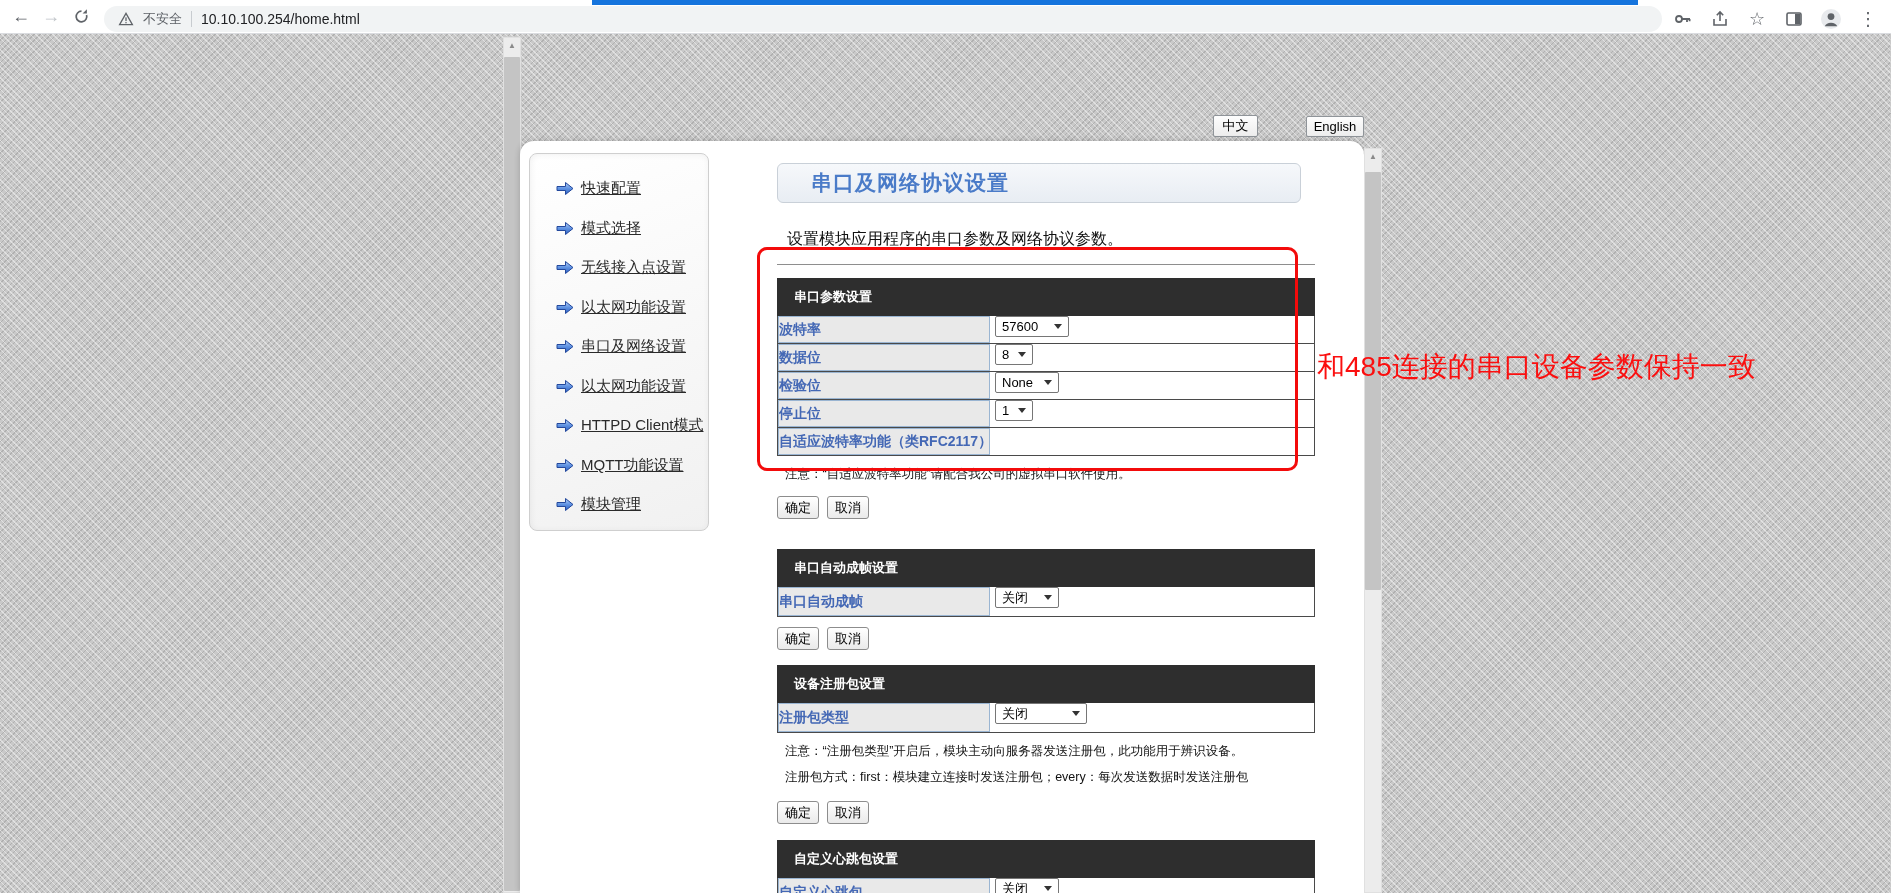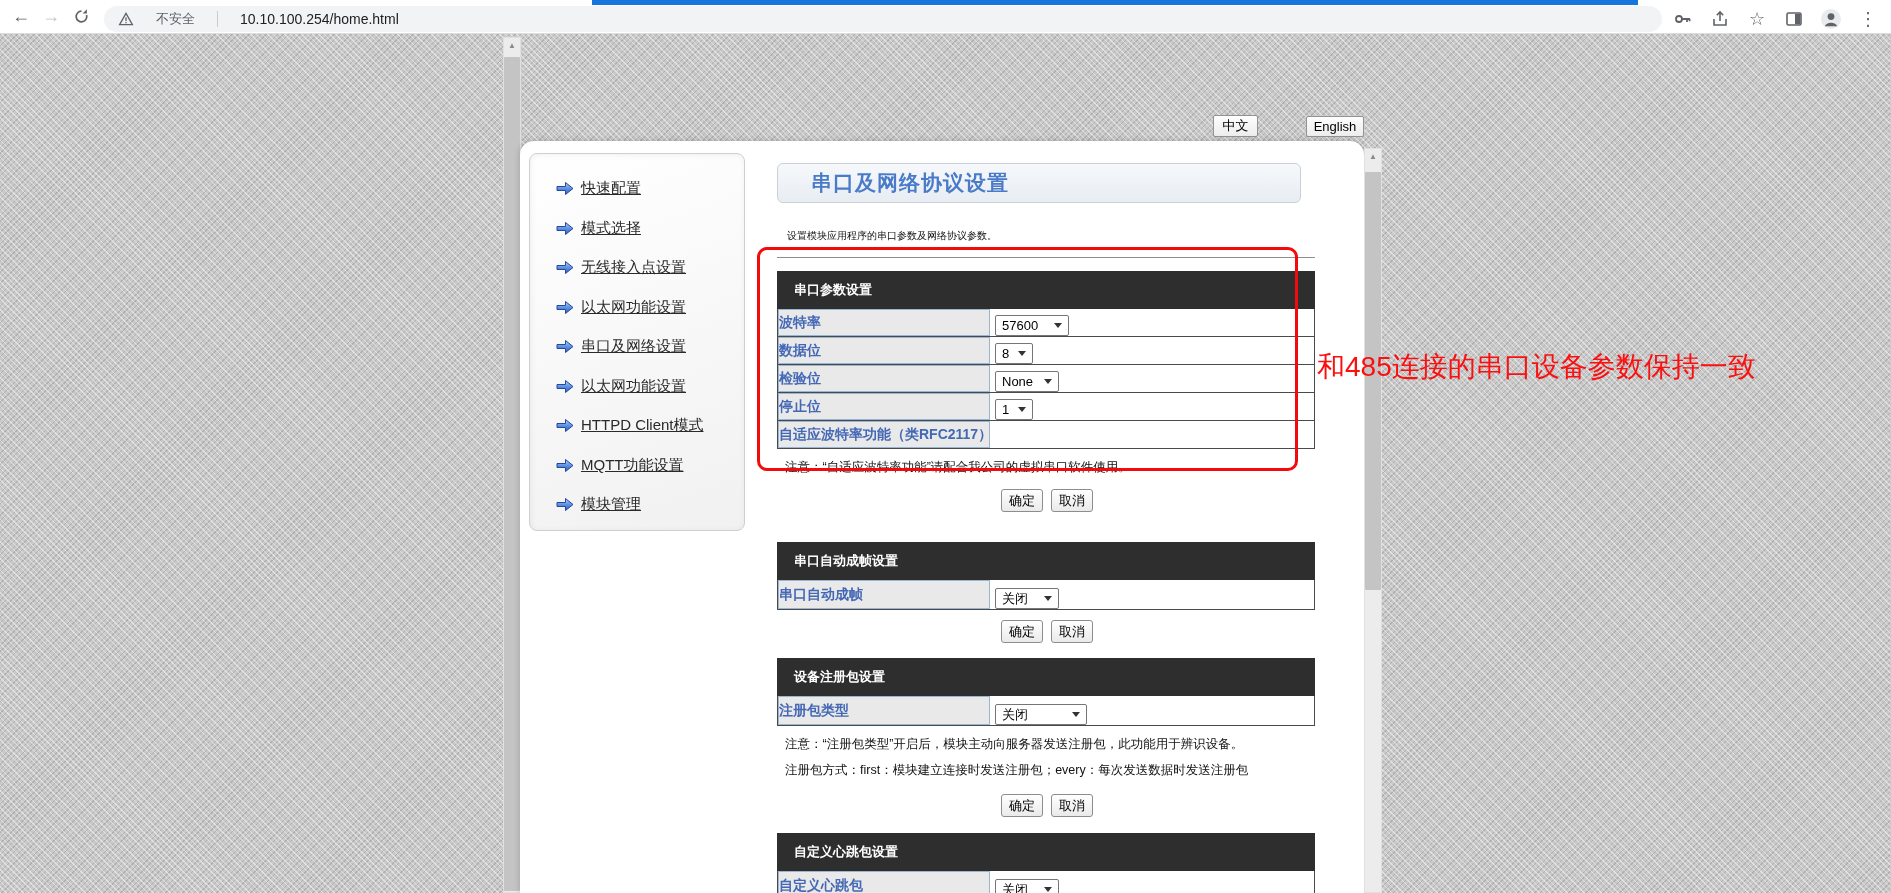--- a/index.html
+++ b/index.html
@@ -7,21 +7,21 @@
           font-family:"Liberation Sans","DejaVu Sans",sans-serif;-webkit-font-smoothing:antialiased;}
 
   
   .chrome{position:absolute;top:0;left:0;width:1891px;height:34px;background:#fff;
           border-bottom:1px solid #dadce0;display:flex;align-items:center;padding:0 6px;box-sizing:border-box;}
   .blue-strip{position:absolute;top:0;left:592px;width:1046px;height:5px;background:#1574dd;}
   .navbtn{width:30px;height:30px;display:flex;align-items:center;justify-content:center;
           font-size:18px;color:#5f6368;border-radius:50%;flex:none;cursor:pointer;}
   .navbtn.fwd{color:#c1c5c9;}
   .omnibox{flex:1;height:26px;background:#f1f3f4;border-radius:13px;margin:4px 10px 0 8px;
-           display:flex;align-items:center;padding:0 14px;gap:22px;min-width:0;cursor:text;}
+           display:flex;align-items:center;padding:0 14px;gap:9px;min-width:0;cursor:text;}
   .sec-label{font-size:13px;color:#5f6368;white-space:nowrap;}
   .omni-sep{width:1px;height:16px;background:#c8ccd0;}
   .url-text{font-size:14px;color:#202124;white-space:nowrap;}
   .right-icons{display:flex;align-items:center;gap:15px;padding:4px 6px 0 0;}
   .ricon{display:flex;align-items:center;justify-content:center;width:22px;height:22px;cursor:pointer;
          color:#5f6368;font-size:18px;}
 
   
   .viewport{position:absolute;top:34px;left:0;width:1891px;height:859px;
     background-color:#c9c9c9;
@@ -41,54 +41,54 @@
   .winbtn{position:absolute;background:linear-gradient(#fdfdfd,#ededed);border:1px solid #8f9499;
           border-radius:2px;font-size:13px;color:#000;display:flex;align-items:center;justify-content:center;
           box-sizing:border-box;cursor:pointer;font-family:inherit;}
   .lang-zh{left:1213px;top:81px;width:45px;height:22px;}
   .lang-en{left:1306px;top:82px;width:58px;height:21px;}
 
   
   .panel{position:absolute;left:520px;top:107px;width:844px;height:752px;background:#fff;
          border-radius:14px 14px 0 0;box-shadow:0 0 6px rgba(0,0,0,.20);overflow:hidden;}
 
-  .sidebar-box{position:absolute;left:9px;top:12px;width:216px;height:378px;box-sizing:border-box;
+  .sidebar-box{position:absolute;left:9px;top:12px;width:180px;height:378px;box-sizing:border-box;
                background:linear-gradient(160deg,#ffffff,#f1f1f1);border:1px solid #cfcfcf;border-radius:8px;
                box-shadow:inset 1px 1px 6px rgba(0,0,0,.06);padding:15px 0 0 26px;
                display:flex;flex-direction:column;}
   .side-item{height:39.5px;display:flex;align-items:center;gap:7px;cursor:pointer;}
   .side-item .lbl{font-size:15px;color:#2a2a2a;text-decoration:underline;white-space:nowrap;}
 
   .main-col{position:absolute;left:257px;top:0;width:540px;}
   .title-box{margin-top:22px;width:524px;height:40px;box-sizing:border-box;
              background:linear-gradient(#f6f8fb,#e8edf3);border:1px solid #c9d0d8;border-radius:6px;
              display:flex;align-items:center;padding-left:33px;}
   .title-text{font-size:21px;font-weight:bold;color:#4a7bc8;letter-spacing:1px;}
-  .desc{margin:26px 0 0 10px;font-size:10px;color:#111;}
+  .desc{margin:26px 0 0 10px;font-size:16px;color:#111;}
   .hrule{margin-top:14px;width:538px;border-top:1px solid #8e8e8e;height:0;}
 
   .tbl{width:538px;margin-top:13px;}
   .tbl-header{height:38px;background:#2e2e2e;color:#fff;font-size:13px;font-weight:bold;
               display:flex;align-items:center;padding-left:17px;box-sizing:border-box;}
   .tbl-row{display:flex;height:28px;border:1px solid #4a4a4a;border-top:none;box-sizing:border-box;background:#fff;}
   .tbl.tall .tbl-row{height:30px;}
   .cell-label{width:212px;flex:none;background:#e9e9e9;border:1px solid #9ab5d2;box-sizing:border-box;
               display:flex;align-items:center;padding-left:0;font-size:14px;font-weight:bold;color:#4468b5;
               white-space:nowrap;overflow:hidden;}
-  .cell-value{flex:1;display:flex;align-items:flex-end;padding-left:5px;}
+  .cell-value{flex:1;display:flex;align-items:flex-start;padding-left:5px;}
   .sel{height:21px;border:1px solid #767676;border-radius:2px;background:#fff;box-sizing:border-box;
        display:flex;align-items:center;justify-content:space-between;padding:0 6px;font-size:13px;color:#000;
        gap:8px;cursor:default;}
   .chev{width:0;height:0;border-left:4px solid transparent;border-right:4px solid transparent;
         border-top:5px solid #333;flex:none;}
   .w36{width:38px}.w62{width:64px}.w74{width:74px}.w90{width:92px}
 
   .note{margin:10px 0 0 8px;font-size:12.5px;color:#111;white-space:nowrap;}
   .note.m2{margin-top:9px;}
-  .btnrow{display:flex;justify-content:center;gap:8px;}
+  .btnrow{display:flex;gap:8px;}
   .mt13{margin-top:13px}.mt10{margin-top:10px}.mt30{margin-top:30px}.mt15{margin-top:15px}
   .mt16{margin-top:16px}.mt14{margin-top:14px}
   .push-btn{min-width:42px;height:23px;background:linear-gradient(#ffffff,#eaeaea);border:1px solid #8d8d8d;
             border-radius:3px;font-size:13px;color:#000;display:flex;align-items:center;justify-content:center;
             padding:0 7px;box-sizing:border-box;cursor:pointer;font-family:inherit;}
 
   
   .red-rect{position:absolute;left:757px;top:213px;width:535px;height:218px;border:3px solid #f30b0b;
             border-radius:10px;z-index:40;pointer-events:none;}
   .red-note{position:absolute;left:1317px;top:314px;font-size:28px;color:#fb0f0f;z-index:40;white-space:nowrap;}

